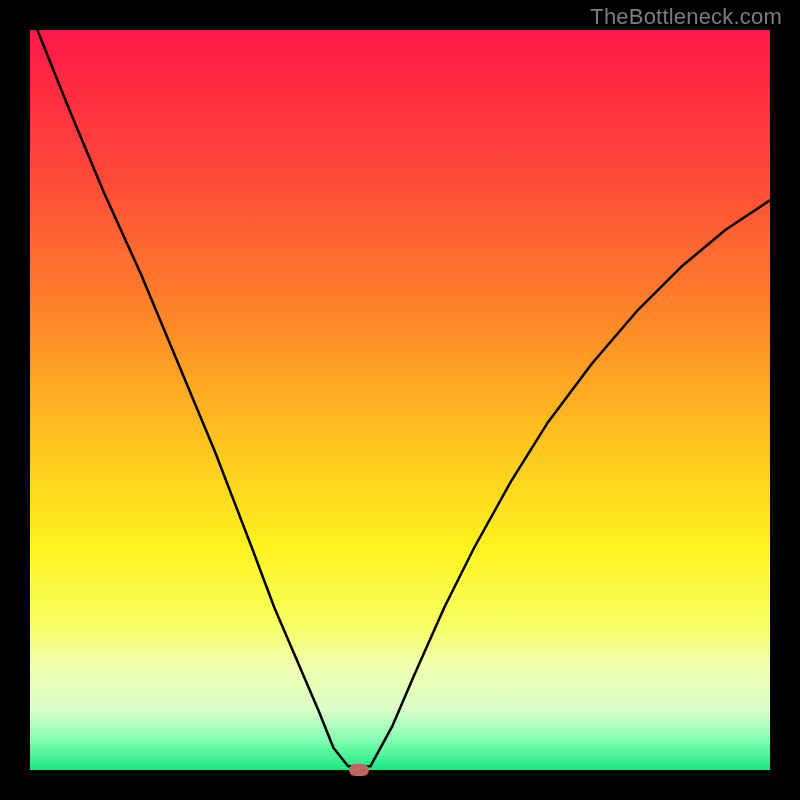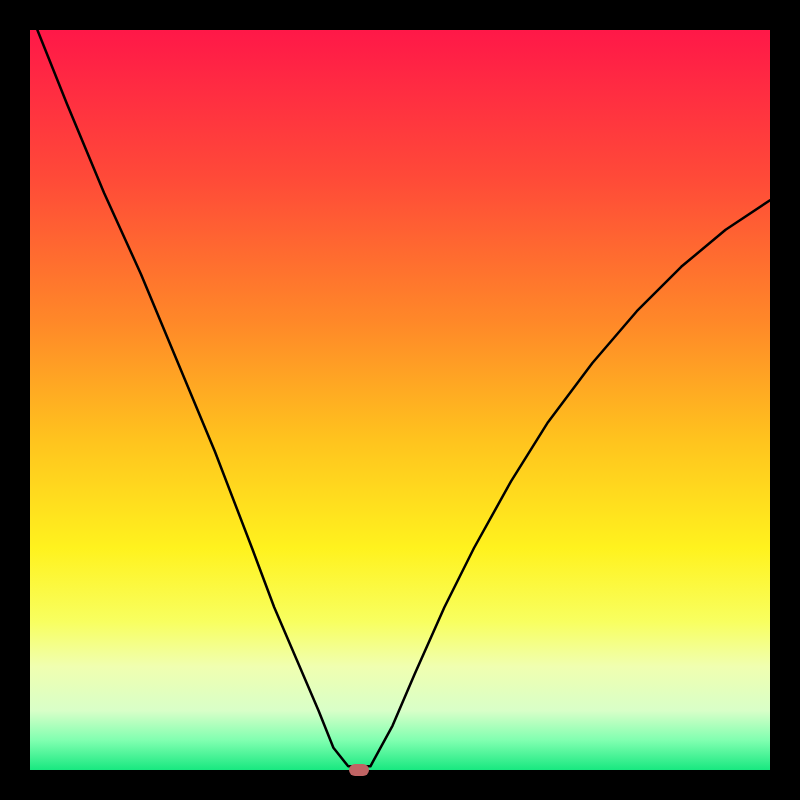--- a/index.html
+++ b/index.html
@@ -48,20 +48,21 @@
     border-radius: 6px;
     background: #c06464;
     transform: translate(-50%, -50%);
     z-index: 5;
   }
 </style>
 </head>
 <body>
 
 <div class="frame">
+  <div class="watermark">TheBottleneck.com</div>
   <div class="plot-wrap">
     <svg class="chart" viewBox="0 0 740 740" preserveAspectRatio="none">
       <defs>
         <linearGradient id="bgGrad" x1="0" y1="0" x2="0" y2="1">
             <stop offset="0.0%" stop-color="#ff1848"></stop>
             <stop offset="20.0%" stop-color="#ff4a38"></stop>
             <stop offset="40.0%" stop-color="#ff8a28"></stop>
             <stop offset="55.0%" stop-color="#ffc21e"></stop>
             <stop offset="70.0%" stop-color="#fff21e"></stop>
             <stop offset="80.0%" stop-color="#f8ff60"></stop>

